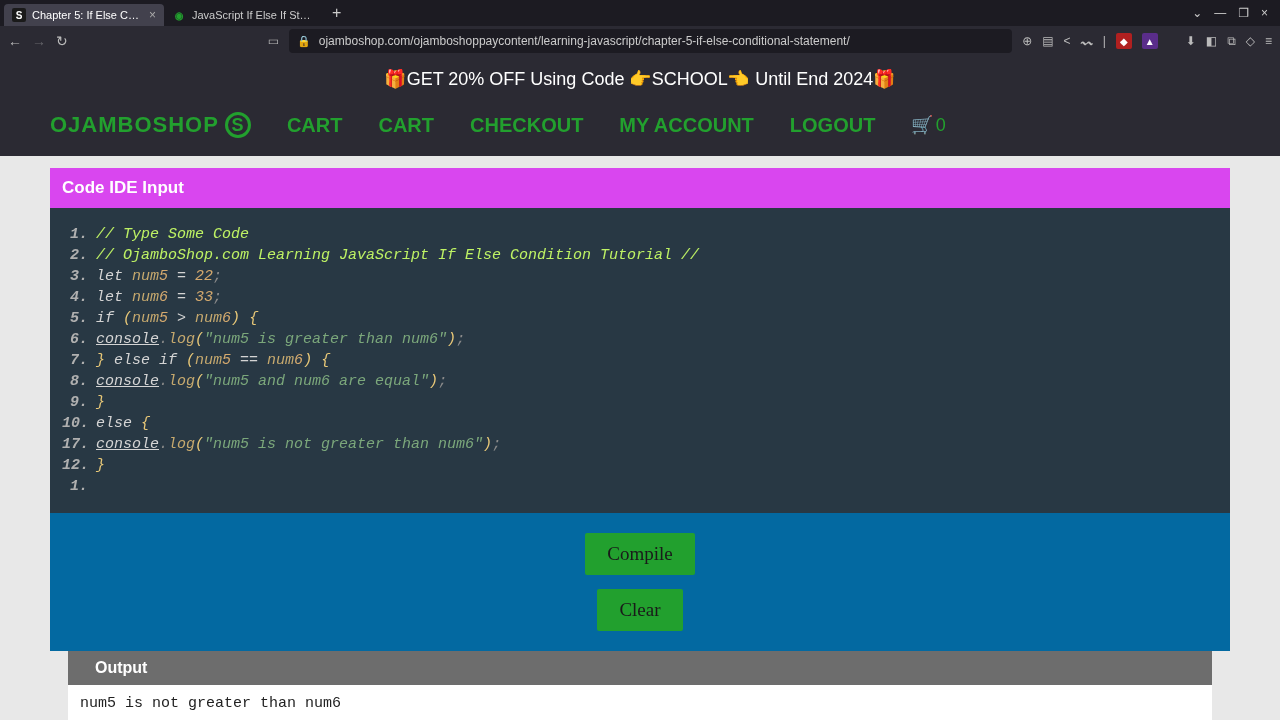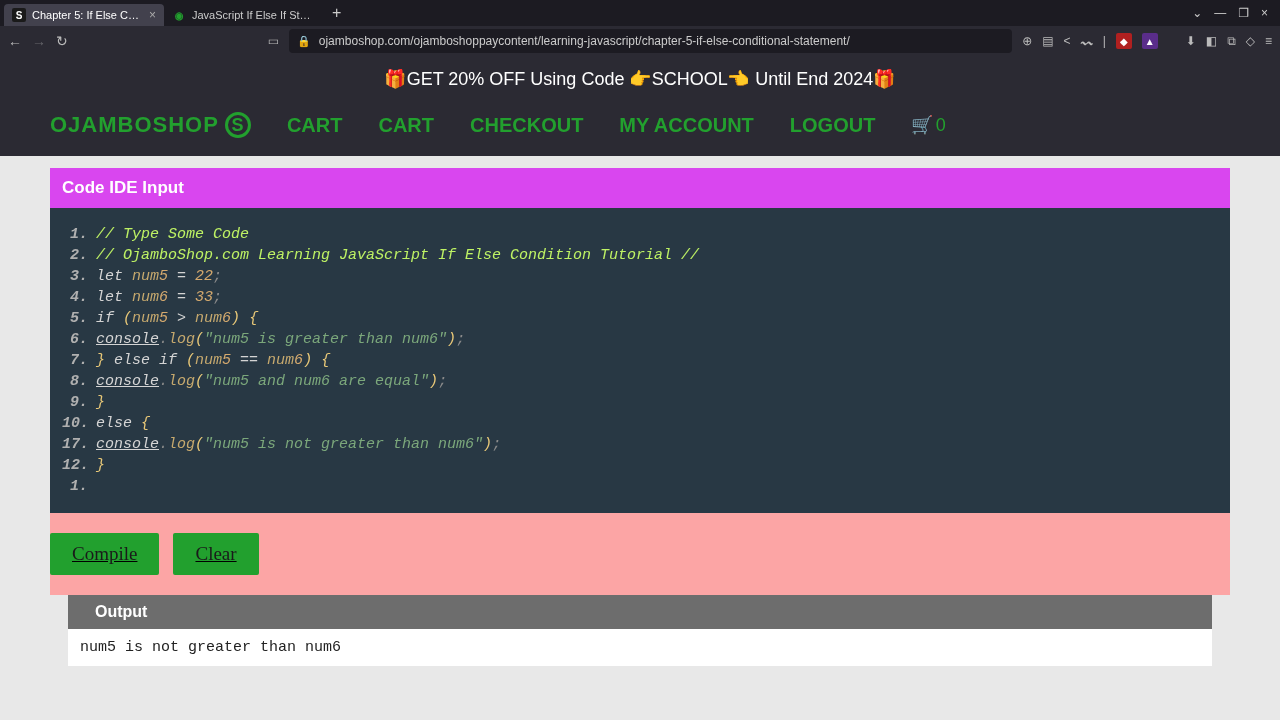--- a/index.html
+++ b/index.html
@@ -174,27 +174,26 @@
 .c-var { color: #c6a96e; font-style: italic; }
 .c-num { color: #d4a96e; }
 .c-paren { color: #e8c878; }
 .c-brace { color: #e8c878; }
 .c-op { color: #d4d4d4; }
 .c-obj { color: #d4d4d4; text-decoration: underline; }
 .c-method { color: #c6a96e; font-style: italic; }
 .c-str { color: #7ba77b; }
 .c-punct { color: #8a8a8a; }
 .button-area {
-  background: #fca5a5;
+  background: #0369a1;
   padding: 20px 0;
   display: flex;
-  flex-direction: row;
+  flex-direction: column;
   align-items: center;
   gap: 14px;
-  text-decoration: underline;
 }
 .action-btn {
   background: #22a02e;
   color: #1a1a1a;
   border: none;
   padding: 10px 22px;
   font-size: 19px;
   font-family: Georgia, serif;
   cursor: pointer;
   border-radius: 2px;

